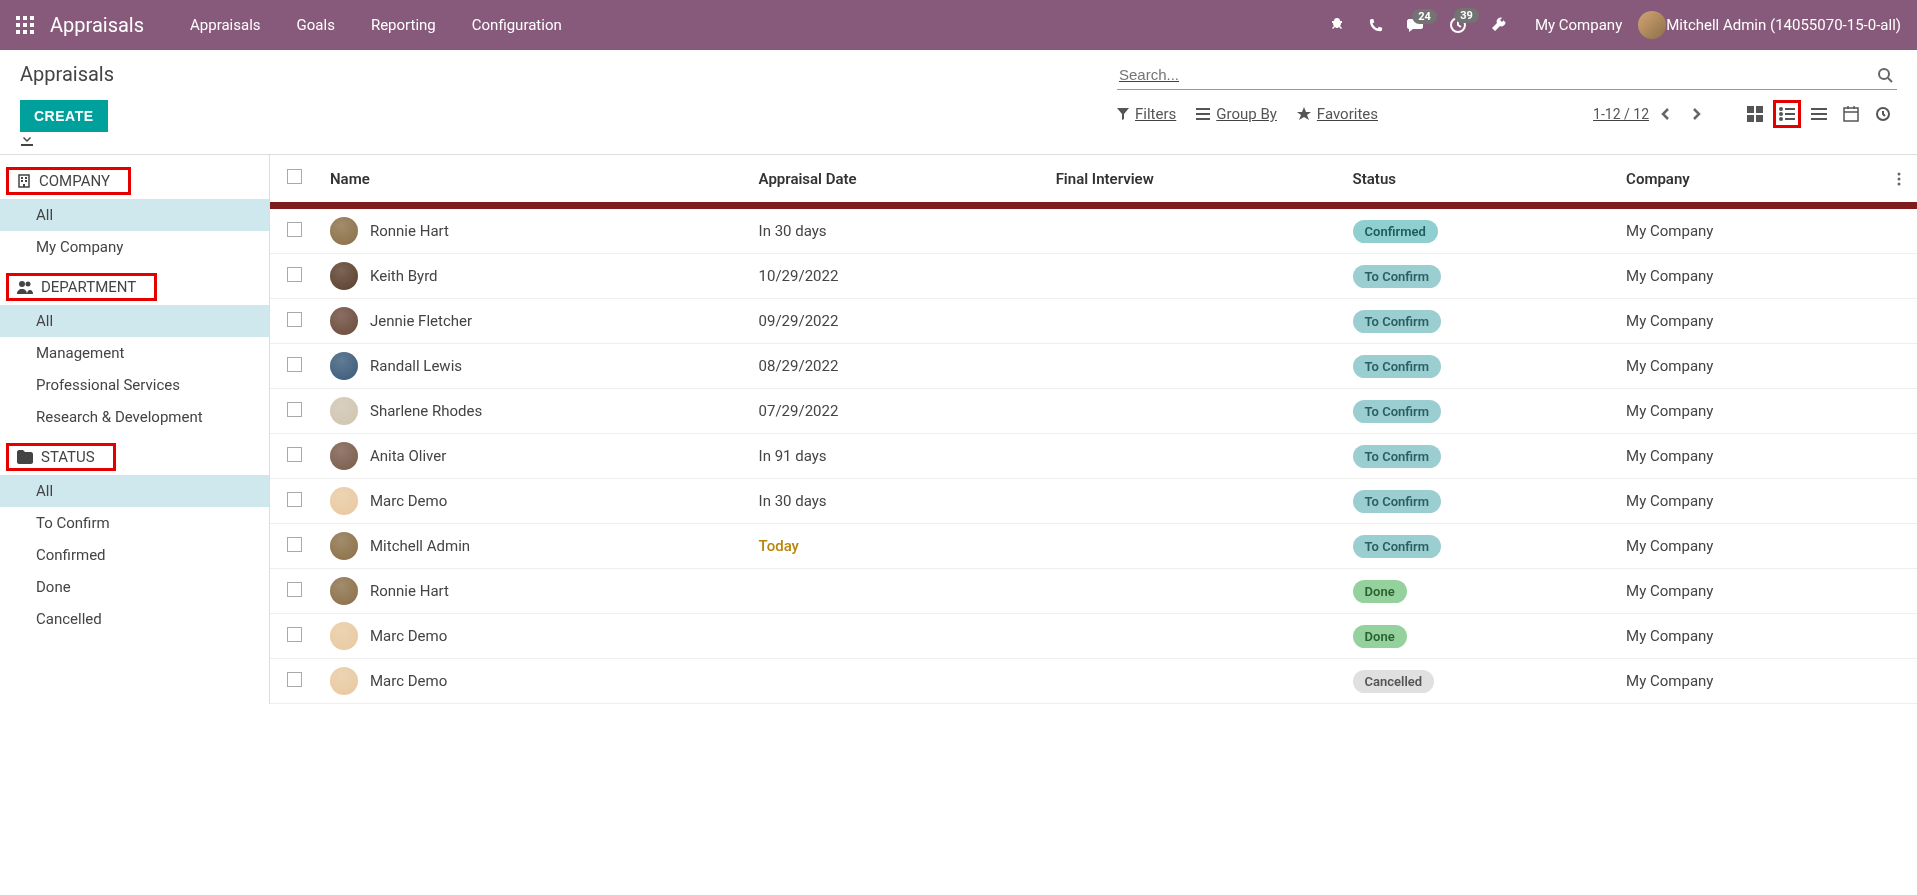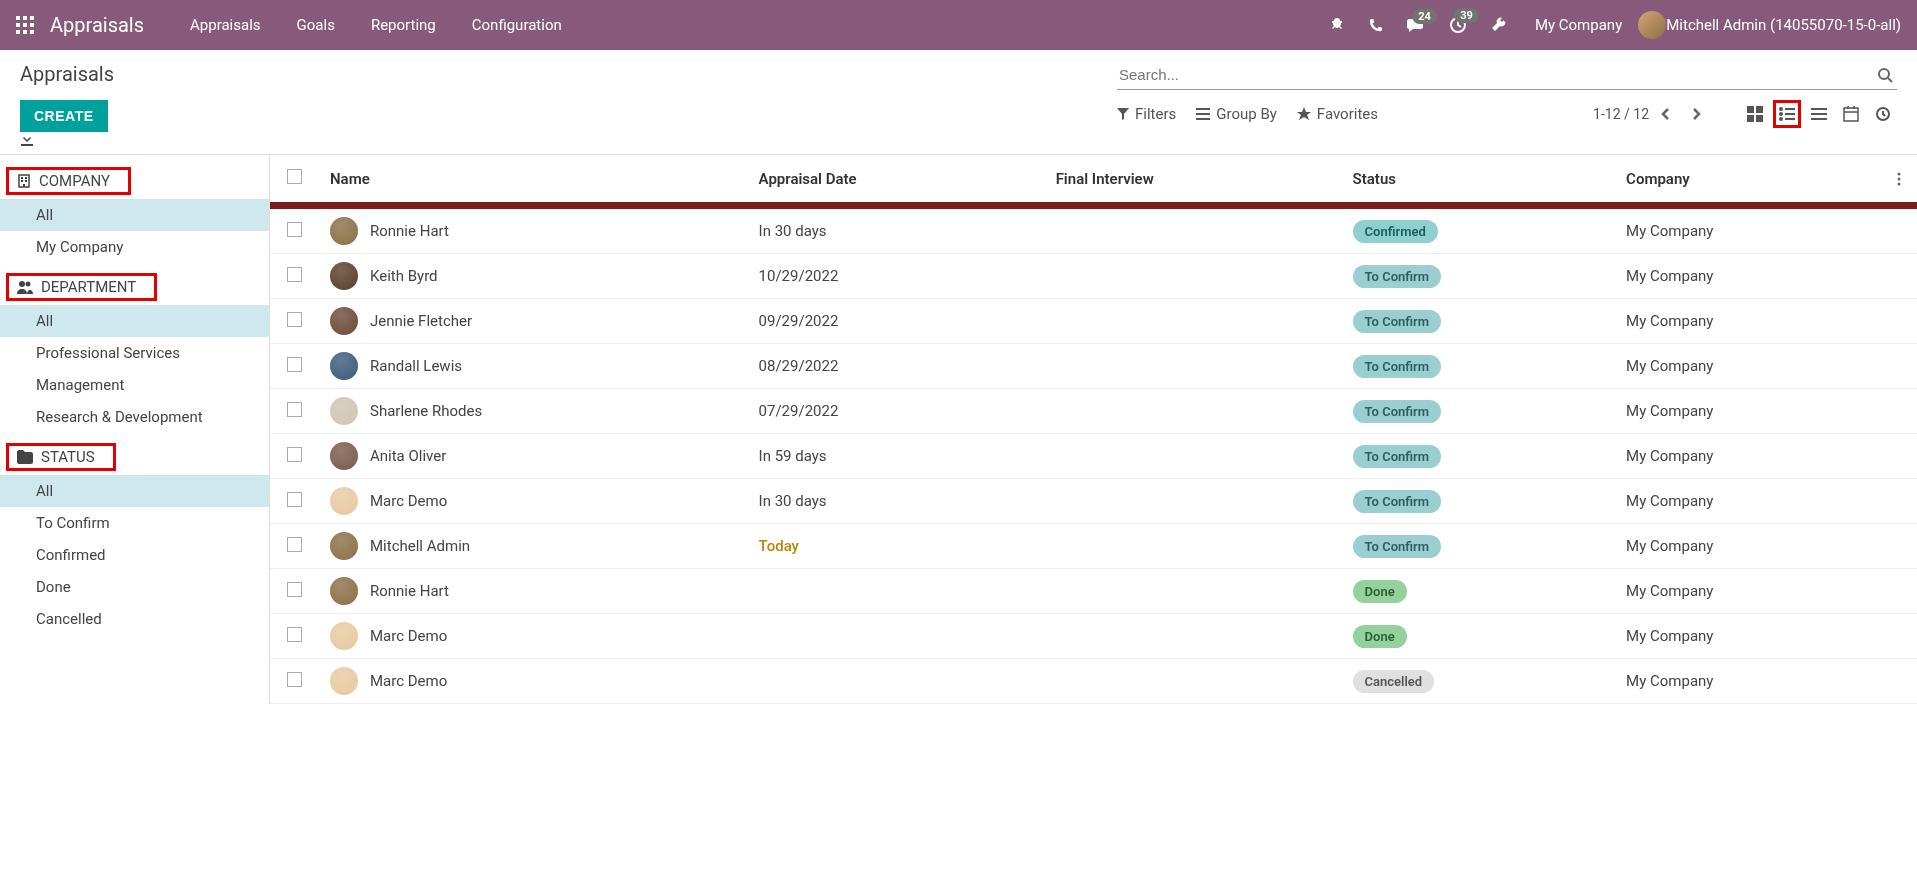--- a/index.html
+++ b/index.html
@@ -15,21 +15,21 @@
 .navbar .badge { position: absolute; top: -8px; right: 0px; background: #737373; color: #fff; border-radius: 10px; padding: 1px 6px; font-size: 11px; font-weight: bold; }
 .navbar .company { padding: 0 16px; font-size: 15px; cursor: pointer; }
 .navbar .user { display: flex; align-items: center; cursor: pointer; font-size: 15px; }
 .navbar .avatar-sm { width: 28px; height: 28px; border-radius: 50%; background: linear-gradient(135deg, #d4a574, #8b6f47); }
 
 
 .control-bar { display: flex; padding: 12px 20px 8px 20px; align-items: flex-start; }
 .control-left .breadcrumb { font-size: 20px; color: #444; margin-bottom: 14px; }
 .control-left .create-btn { background: #00A09D; color: #fff; border: none; padding: 8px 14px; font-size: 14px; font-weight: bold; cursor: pointer; letter-spacing: 0.5px; }
 .control-left .download-btn { margin-left: 12px; cursor: pointer; font-size: 16px; color: #444; }
-.control-right { flex: 1; margin-left: auto; max-width: 780px; }
+.control-right { flex: 1; margin-left: auto; max-width: 780px; text-decoration: underline; }
 .search-row { border-bottom: 1px solid #999; display: flex; align-items: center; padding-bottom: 2px; margin-bottom: 10px; }
 .search-input { flex: 1; border: none; outline: none; font-size: 15px; padding: 4px 2px; color: #666; }
 .search-icon-btn { cursor: pointer; color: #666; font-size: 16px; padding: 4px; }
 .toolbar-row { display: flex; align-items: center; gap: 20px; }
 .toolbar-row .tool-btn { display: flex; align-items: center; gap: 6px; cursor: pointer; color: #555; font-size: 15px; }
 .toolbar-row .pager { margin-left: auto; color: #555; display: flex; align-items: center; gap: 4px; }
 .toolbar-row .pager-arrow { padding: 4px 8px; cursor: pointer; color: #666; font-size: 16px; }
 .toolbar-row .view-switch { display: flex; gap: 4px; margin-left: 12px; }
 .toolbar-row .view-btn { width: 28px; height: 28px; display: flex; align-items: center; justify-content: center; cursor: pointer; color: #555; }
 .toolbar-row .view-btn.highlighted { border: 3px solid #E50000; }
@@ -240,22 +240,22 @@
           <span>
             <svg width="16" height="14" viewBox="0 0 16 14" fill="#444">
               <circle cx="5" cy="4" r="3"></circle>
               <circle cx="11" cy="4" r="2.5"></circle>
               <path d="M0 14c0-3 2-5 5-5s5 2 5 5M10 14c0-2 1-4 3-4s3 2 3 4"></path>
             </svg>
           </span>
           <span>DEPARTMENT</span>
         </div>
         <div class="sidebar-item active">All</div>
+        <div class="sidebar-item">Management</div>
         <div class="sidebar-item">Professional Services</div>
-        <div class="sidebar-item">Management</div>
         <div class="sidebar-item">Research &amp; Development</div>
       </div>
       <div class="sidebar-group">
         <div class="sidebar-header highlighted">
           <span>
             <svg width="16" height="14" viewBox="0 0 16 14" fill="#444">
               <path d="M0 2c0-1 1-2 2-2h4l2 2h6c1 0 2 1 2 2v8c0 1-1 2-2 2H2c-1 0-2-1-2-2V2z"></path>
             </svg>
           </span>
           <span>STATUS</span>
@@ -358,21 +358,21 @@
             <td></td>
           </tr>
           <tr>
             <td><span class="checkbox"></span></td>
             <td>
               <div class="name-cell">
                 <span class="row-avatar" style="background: radial-gradient(circle at 40% 30%, rgba(255, 255, 255, 0.2), transparent), rgb(122, 90, 74);"></span>
                 <span>Anita Oliver</span>
               </div>
             </td>
-            <td>In 59 days</td>
+            <td>In 91 days</td>
             <td></td>
             <td><span class="status-pill status-toconfirm">To Confirm</span></td>
             <td>My Company</td>
             <td></td>
           </tr>
           <tr>
             <td><span class="checkbox"></span></td>
             <td>
               <div class="name-cell">
                 <span class="row-avatar" style="background: radial-gradient(circle at 40% 30%, rgba(255, 255, 255, 0.2), transparent), rgb(232, 201, 160);"></span>

